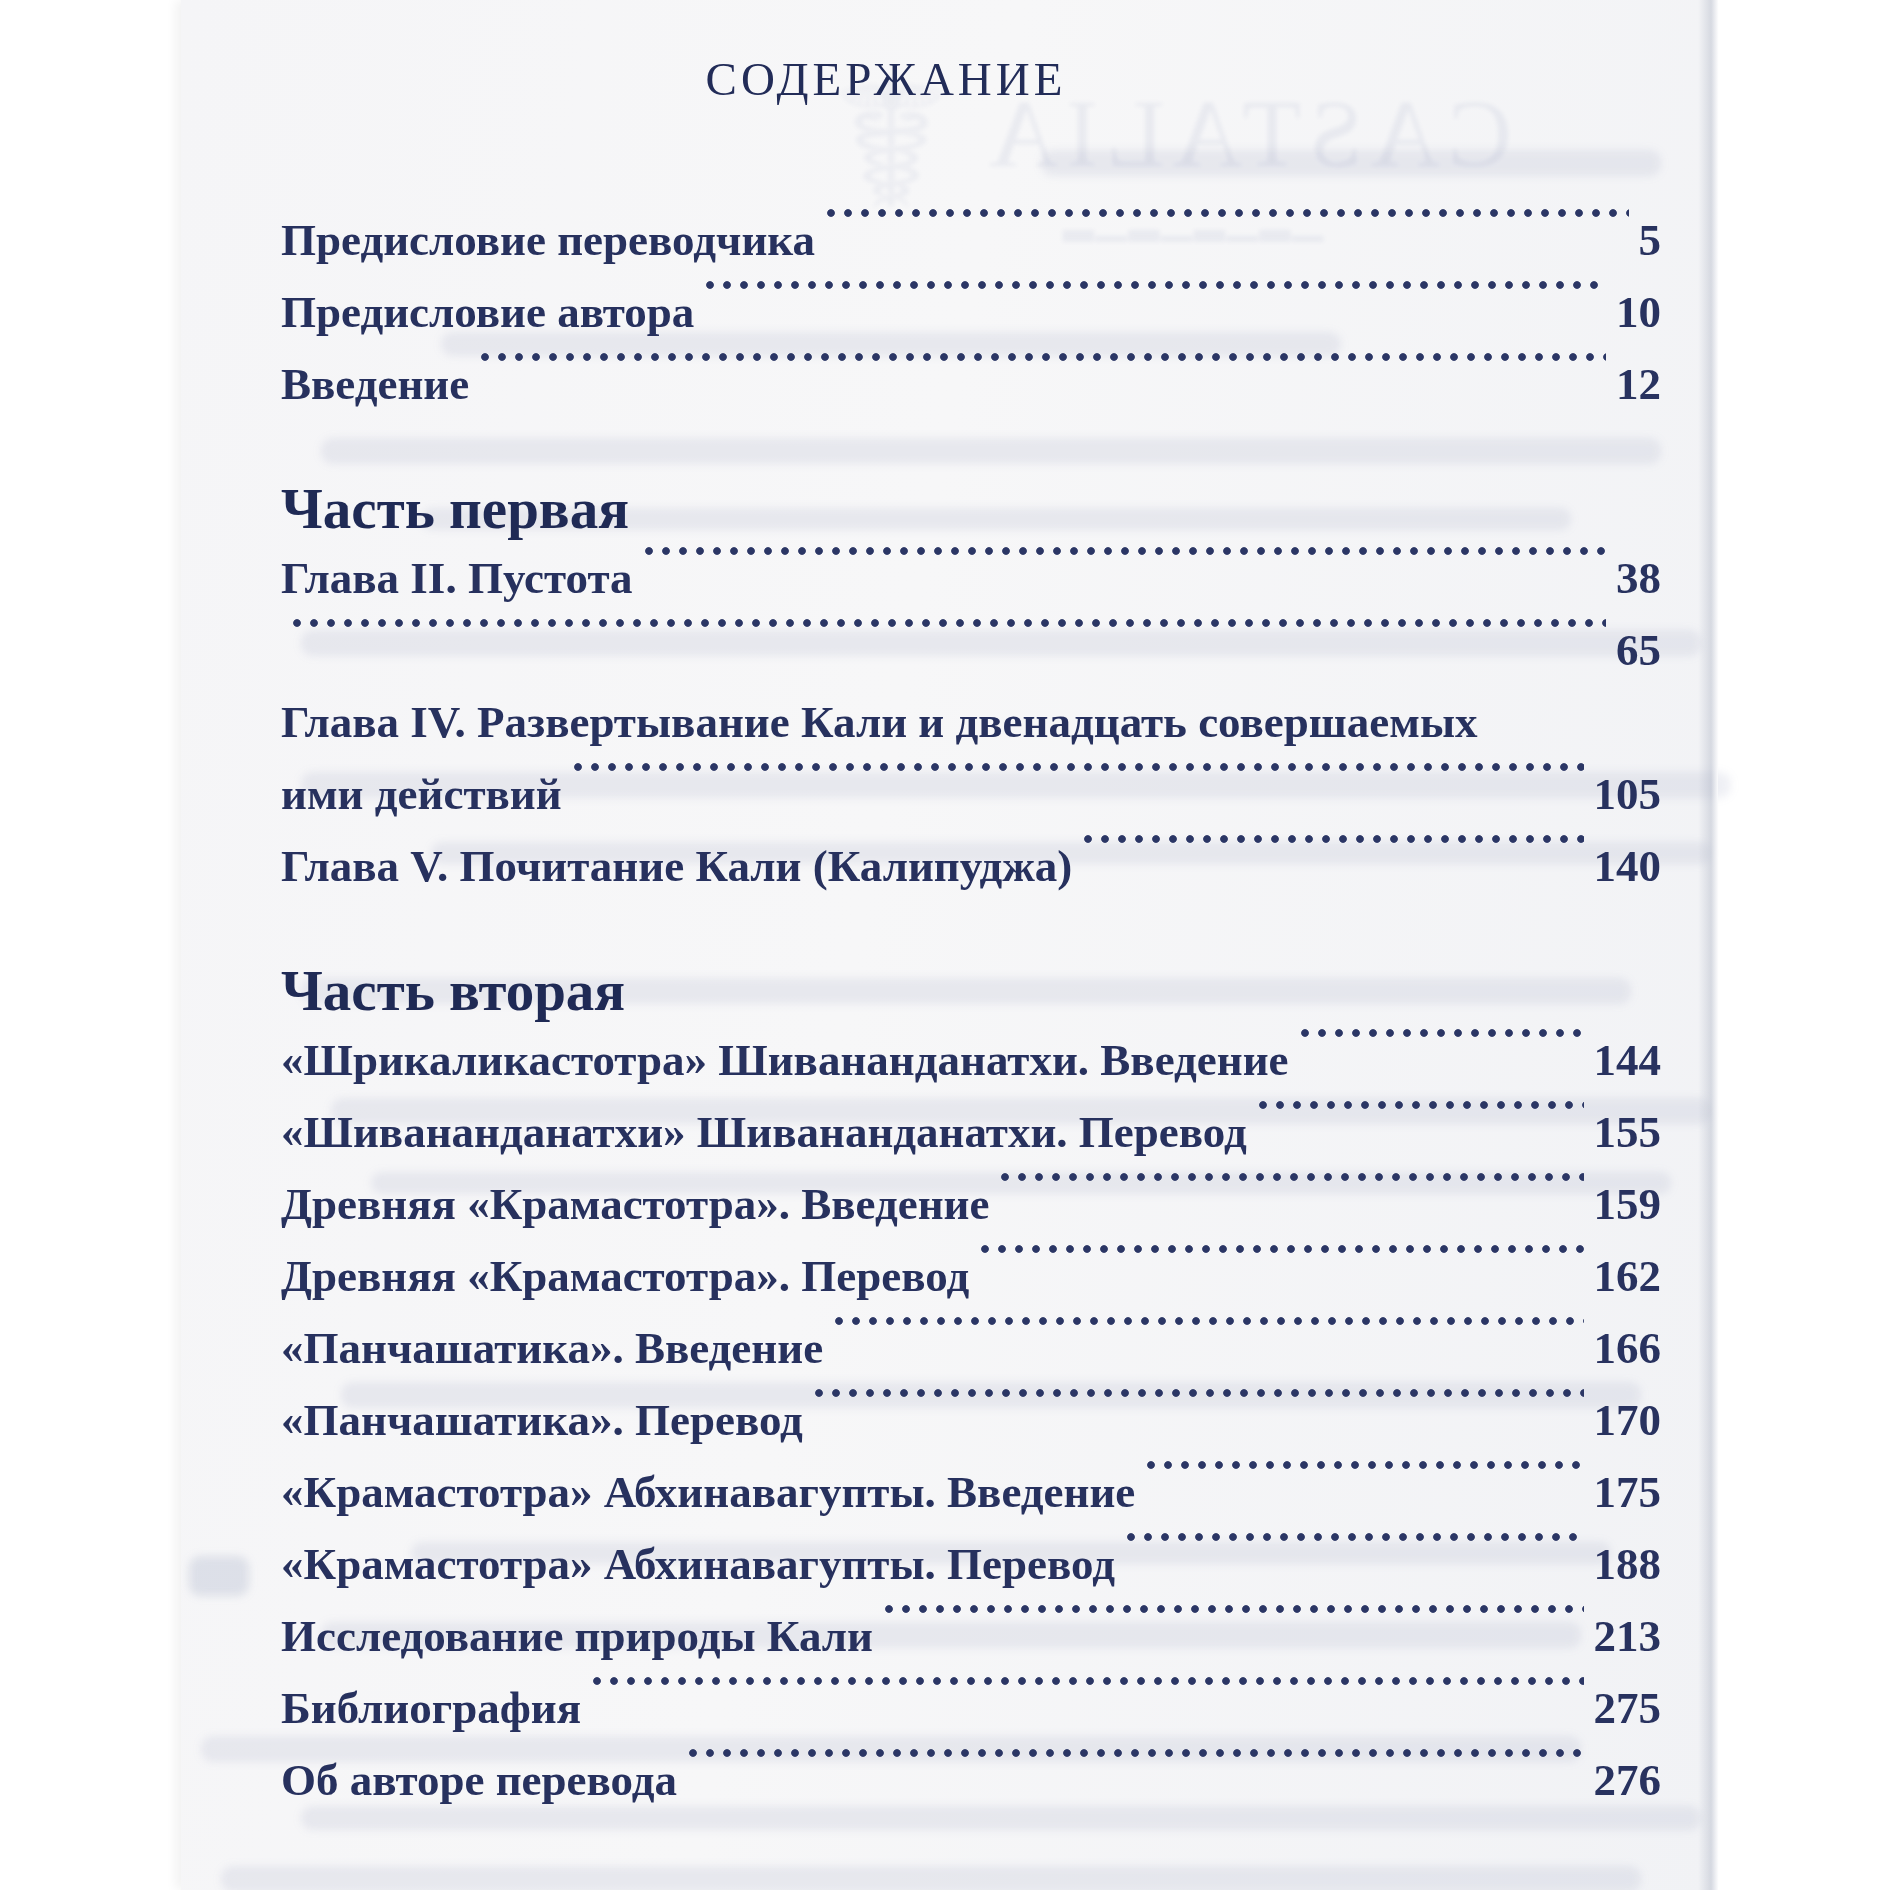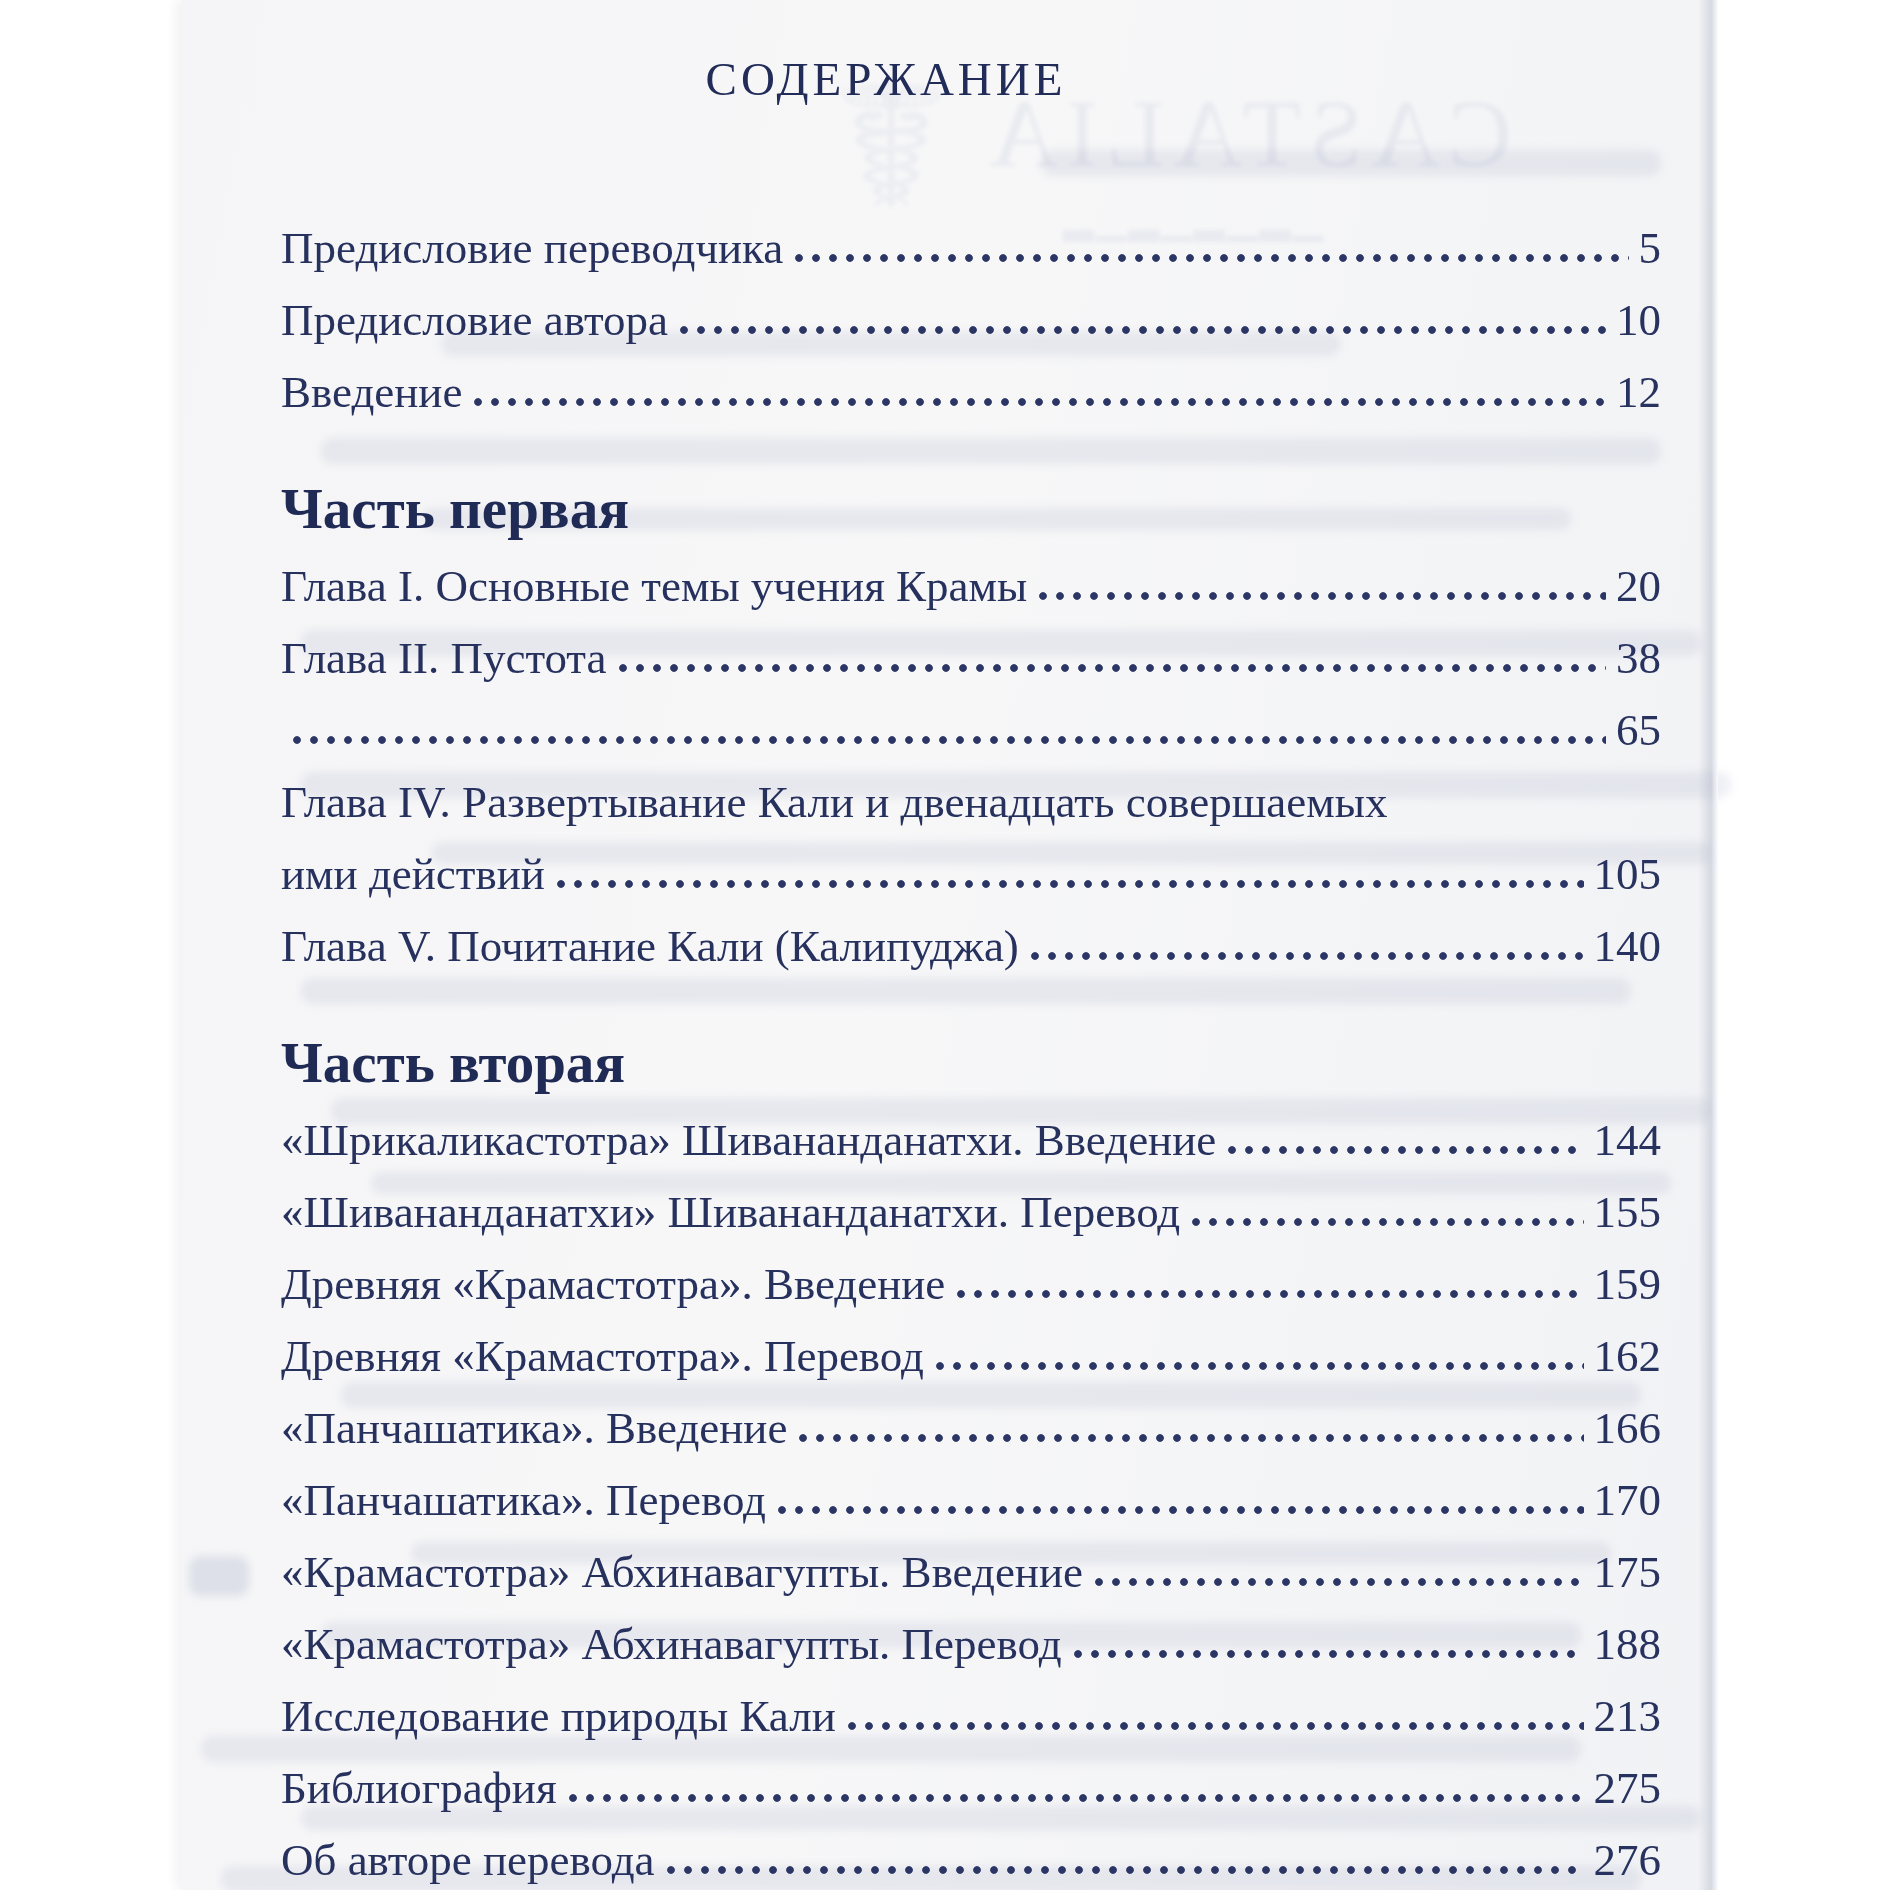--- a/index.html
+++ b/index.html
@@ -33,22 +33,22 @@
     height:78px;
     font-size:47px;
     letter-spacing:4px;
     text-align:center;
     transform:translateX(-85px);
     color:#222c58;
   }
   .toc{margin-top:78px;}
   .row{
     display:flex;
-    align-items:flex-end;
     height:72px;
+    font-weight:bold;
   }
   .row .t{
     white-space:nowrap;
     font-size:45px;
     line-height:64px;
   }
   .row .num{
     font-size:45px;
     line-height:64px;
     margin-left:8px;
@@ -162,25 +162,20 @@
             <span class="dots"></span>
             <span class="num">10</span>
           </div>
           <div class="row">
             <span class="t">Введение</span>
             <span class="dots"></span>
             <span class="num">12</span>
           </div>
           <div class="heading">Часть первая</div>
           <div class="row">
-            <span class="t">Глава I. Основные темы учения Крамы</span>
-            <span class="dots"></span>
-            <span class="num">20</span>
-          </div>
-          <div class="row">
             <span class="t">Глава II. Пустота</span>
             <span class="dots"></span>
             <span class="num">38</span>
           </div>
           <div class="row">
             <span class="dots"></span>
             <span class="num">65</span>
           </div>
           <div class="row">
             <span class="t">Глава IV. Развертывание Кали и двенадцать совершаемых</span>

